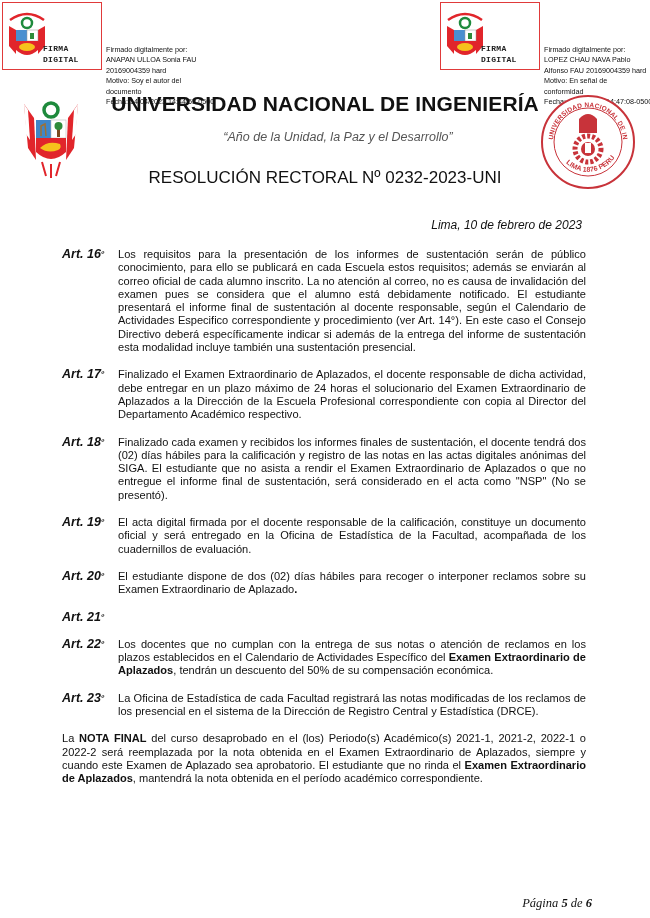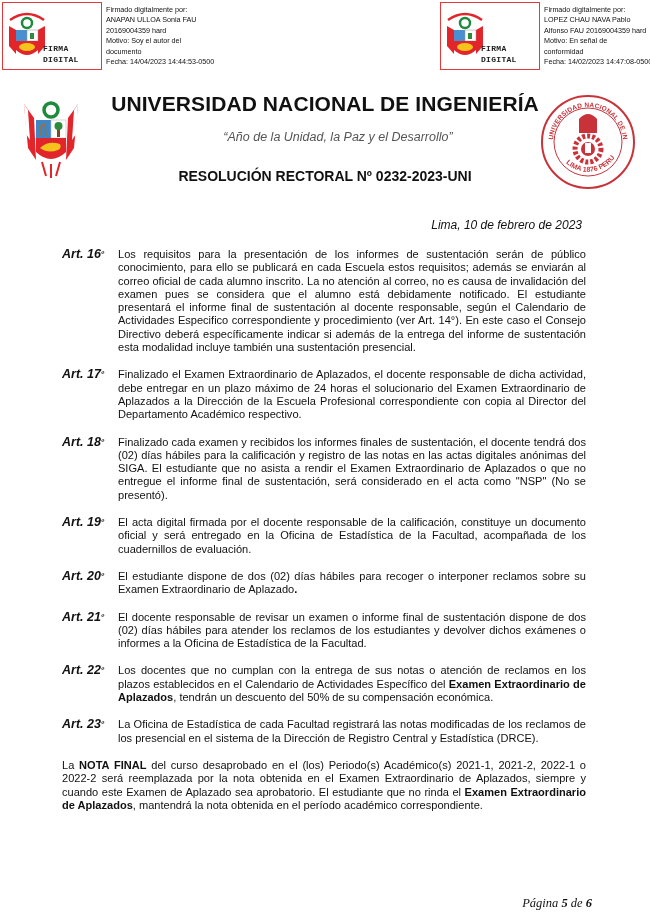--- a/index.html
+++ b/index.html
@@ -6,28 +6,28 @@
   html, body { width: 650px; height: 918px; background: #ffffff; overflow: hidden; }
   body { position: relative; font-family: "Liberation Sans", sans-serif; color: #111; }
 
   
   .sig { position: absolute; top: 2px; display: flex; align-items: flex-start; }
   .sig-left { left: 2px; }
   .sig-right { left: 440px; }
   .sig-box { width: 100px; height: 68px; border: 1.5px solid #e03a3a; position: relative; background: #fff; }
   .sig-box .firma { position: absolute; left: 40px; top: 40px; font-family: "Liberation Mono", monospace; font-weight: bold; font-size: 8px; line-height: 11px; color: #222; letter-spacing: 0.3px; }
   .sig-box svg { position: absolute; left: 3px; top: 3px; }
-  .sig-text { margin-left: 4px; font-family: "Liberation Sans", sans-serif; font-size: 7.2px; line-height: 10.4px; color: #111; padding-top: 3px; width: 130px; }
+  .sig-text { margin-left: 4px; font-family: "Liberation Sans", sans-serif; font-size: 7.2px; line-height: 10.4px; color: #111; padding-top: 3px; width: 130px; margin-top: 40px; }
 
   
   .coat { position: absolute; left: 22px; top: 100px; }
   .uni-seal { position: absolute; left: 539px; top: 93px; }
   .uni-title { position: absolute; left: 0; width: 650px; top: 92px; text-align: center; font-weight: bold; font-size: 21px; letter-spacing: 0.1px; }
   .motto { position: absolute; left: 0; width: 650px; top: 130px; text-align: center; font-style: italic; font-size: 12.5px; color: #555; margin-left: 13px; }
-  .reso-title { position: absolute; left: 0; width: 650px; top: 168px; text-align: center; font-weight: bold; font-size: 14px; }
+  .reso-title { position: absolute; left: 0; width: 650px; top: 168px; text-align: center; font-weight: normal; font-size: 17px; }
   .date { position: absolute; right: 68px; top: 218px; font-style: italic; font-size: 12px; }
 
   
   .articles { position: absolute; left: 62px; top: 248px; width: 524px; }
   .article { display: flex; margin-bottom: 14px; }
   .art-label { width: 56px; flex: 0 0 56px; font-weight: bold; font-size: 12.5px; line-height: 13.3px; white-space: nowrap; font-style: italic; }
   .art-label sup { font-size: 8px; vertical-align: top; position: relative; top: -1px; }
   .art-body { flex: 1; font-size: 11.05px; line-height: 13.3px; text-align: justify; color: #111; }
   .art-body b { font-weight: bold; }
 
@@ -147,21 +147,20 @@
   <div class="article">
     <div class="art-label"><span>Art. 19</span><sup>º</sup></div>
     <div class="art-body"><span>El acta digital firmada por el docente responsable de la calificación, constituye un documento oficial y será entregado en la Oficina de Estadística de la Facultad, acompañada de los cuadernillos de evaluación.</span></div>
   </div>
   <div class="article">
     <div class="art-label"><span>Art. 20</span><sup>º</sup></div>
     <div class="art-body"><span>El estudiante dispone de dos (02) días hábiles para recoger o interponer reclamos sobre su Examen Extraordinario de Aplazado</span><b>.</b></div>
   </div>
   <div class="article">
     <div class="art-label"><span>Art. 21</span><sup>º</sup></div>
-    <div class="art-body"><span>El docente responsable de revisar un examen o informe final de sustentación dispone de dos (02) días hábiles para atender los reclamos de los estudiantes y devolver dichos exámenes o informes a la Oficina de Estadística de la Facultad.</span></div>
   </div>
   <div class="article">
     <div class="art-label"><span>Art. 22</span><sup>º</sup></div>
     <div class="art-body"><span>Los docentes que no cumplan con la entrega de sus notas o atención de reclamos en los plazos establecidos en el Calendario de Actividades Específico del </span><b>Examen Extraordinario de Aplazados</b><span>, tendrán un descuento del 50% de su compensación económica.</span></div>
   </div>
   <div class="article">
     <div class="art-label"><span>Art. 23</span><sup>º</sup></div>
     <div class="art-body"><span>La Oficina de Estadística de cada Facultad registrará las notas modificadas de los reclamos de los presencial en el sistema de la Dirección de Registro Central y Estadística (DRCE).</span></div>
   </div>
   <div class="article">

